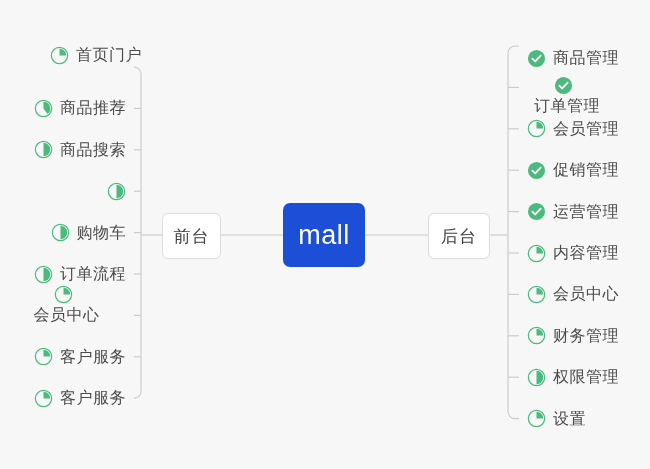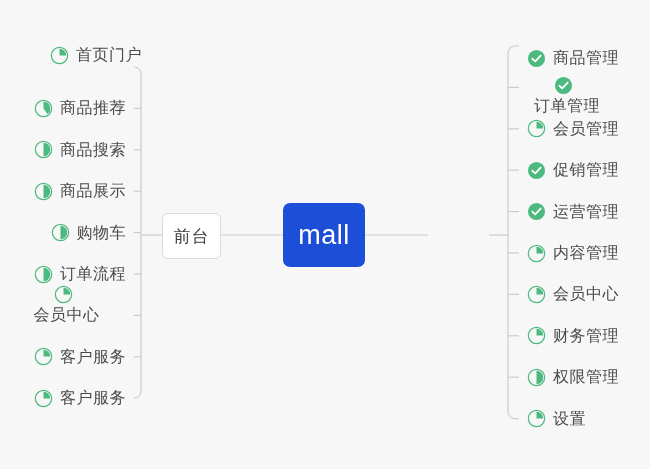--- a/index.html
+++ b/index.html
@@ -97,20 +97,23 @@
     </svg>
 
   <div class="center-node">
     <span>mall</span>
   </div>
 
   <div class="branch-box" id="box-front">
     <span>前台</span>
   </div>
 
+  <div class="branch-box" id="box-back">
+    <span>后台</span>
+  </div>
 
   <div id="left-items">
       <div class="leaf left" style="top: 44px; left: 0px; width: 126px; padding-right: 0px; margin-left: 16px;">
         <svg viewBox="0 0 20 20" class="ico">
           <circle cx="10" cy="10" r="8.6" fill="none" stroke="#4cb97e" stroke-width="1.25"></circle>
           <path d="M10 10 L 10 2.9000000000000004 A 7.1 7.1 0 0 1 17.10 10.00 Z" fill="#4cb97e"></path>
         </svg>
         <span class="leaf-label">首页门户</span>
       </div>
       <div class="leaf left" style="top: 97.4px; left: 0px; width: 126px; padding-right: 0px;">
@@ -125,21 +128,20 @@
           <circle cx="10" cy="10" r="8.6" fill="none" stroke="#4cb97e" stroke-width="1.25"></circle>
           <path d="M10 10 L 10 2.9000000000000004 A 7.1 7.1 0 0 1 10.00 17.10 Z" fill="#4cb97e"></path>
         </svg>
         <span class="leaf-label">商品搜索</span>
       </div>
       <div class="leaf left" style="top: 180.2px; left: 0px; width: 126px; padding-right: 0px;">
         <svg viewBox="0 0 20 20" class="ico">
           <circle cx="10" cy="10" r="8.6" fill="none" stroke="#4cb97e" stroke-width="1.25"></circle>
           <path d="M10 10 L 10 2.9000000000000004 A 7.1 7.1 0 0 1 10.00 17.10 Z" fill="#4cb97e"></path>
         </svg>
-        <span class="leaf-label">商品展示</span>
       </div>
       <div class="leaf left" style="top: 221.6px; left: 0px; width: 126px; padding-right: 0px;">
         <svg viewBox="0 0 20 20" class="ico">
           <circle cx="10" cy="10" r="8.6" fill="none" stroke="#4cb97e" stroke-width="1.25"></circle>
           <path d="M10 10 L 10 2.9000000000000004 A 7.1 7.1 0 0 1 10.00 17.10 Z" fill="#4cb97e"></path>
         </svg>
         <span class="leaf-label">购物车</span>
       </div>
       <div class="leaf left" style="top: 263px; left: 0px; width: 126px; padding-right: 0px;">
         <svg viewBox="0 0 20 20" class="ico">

